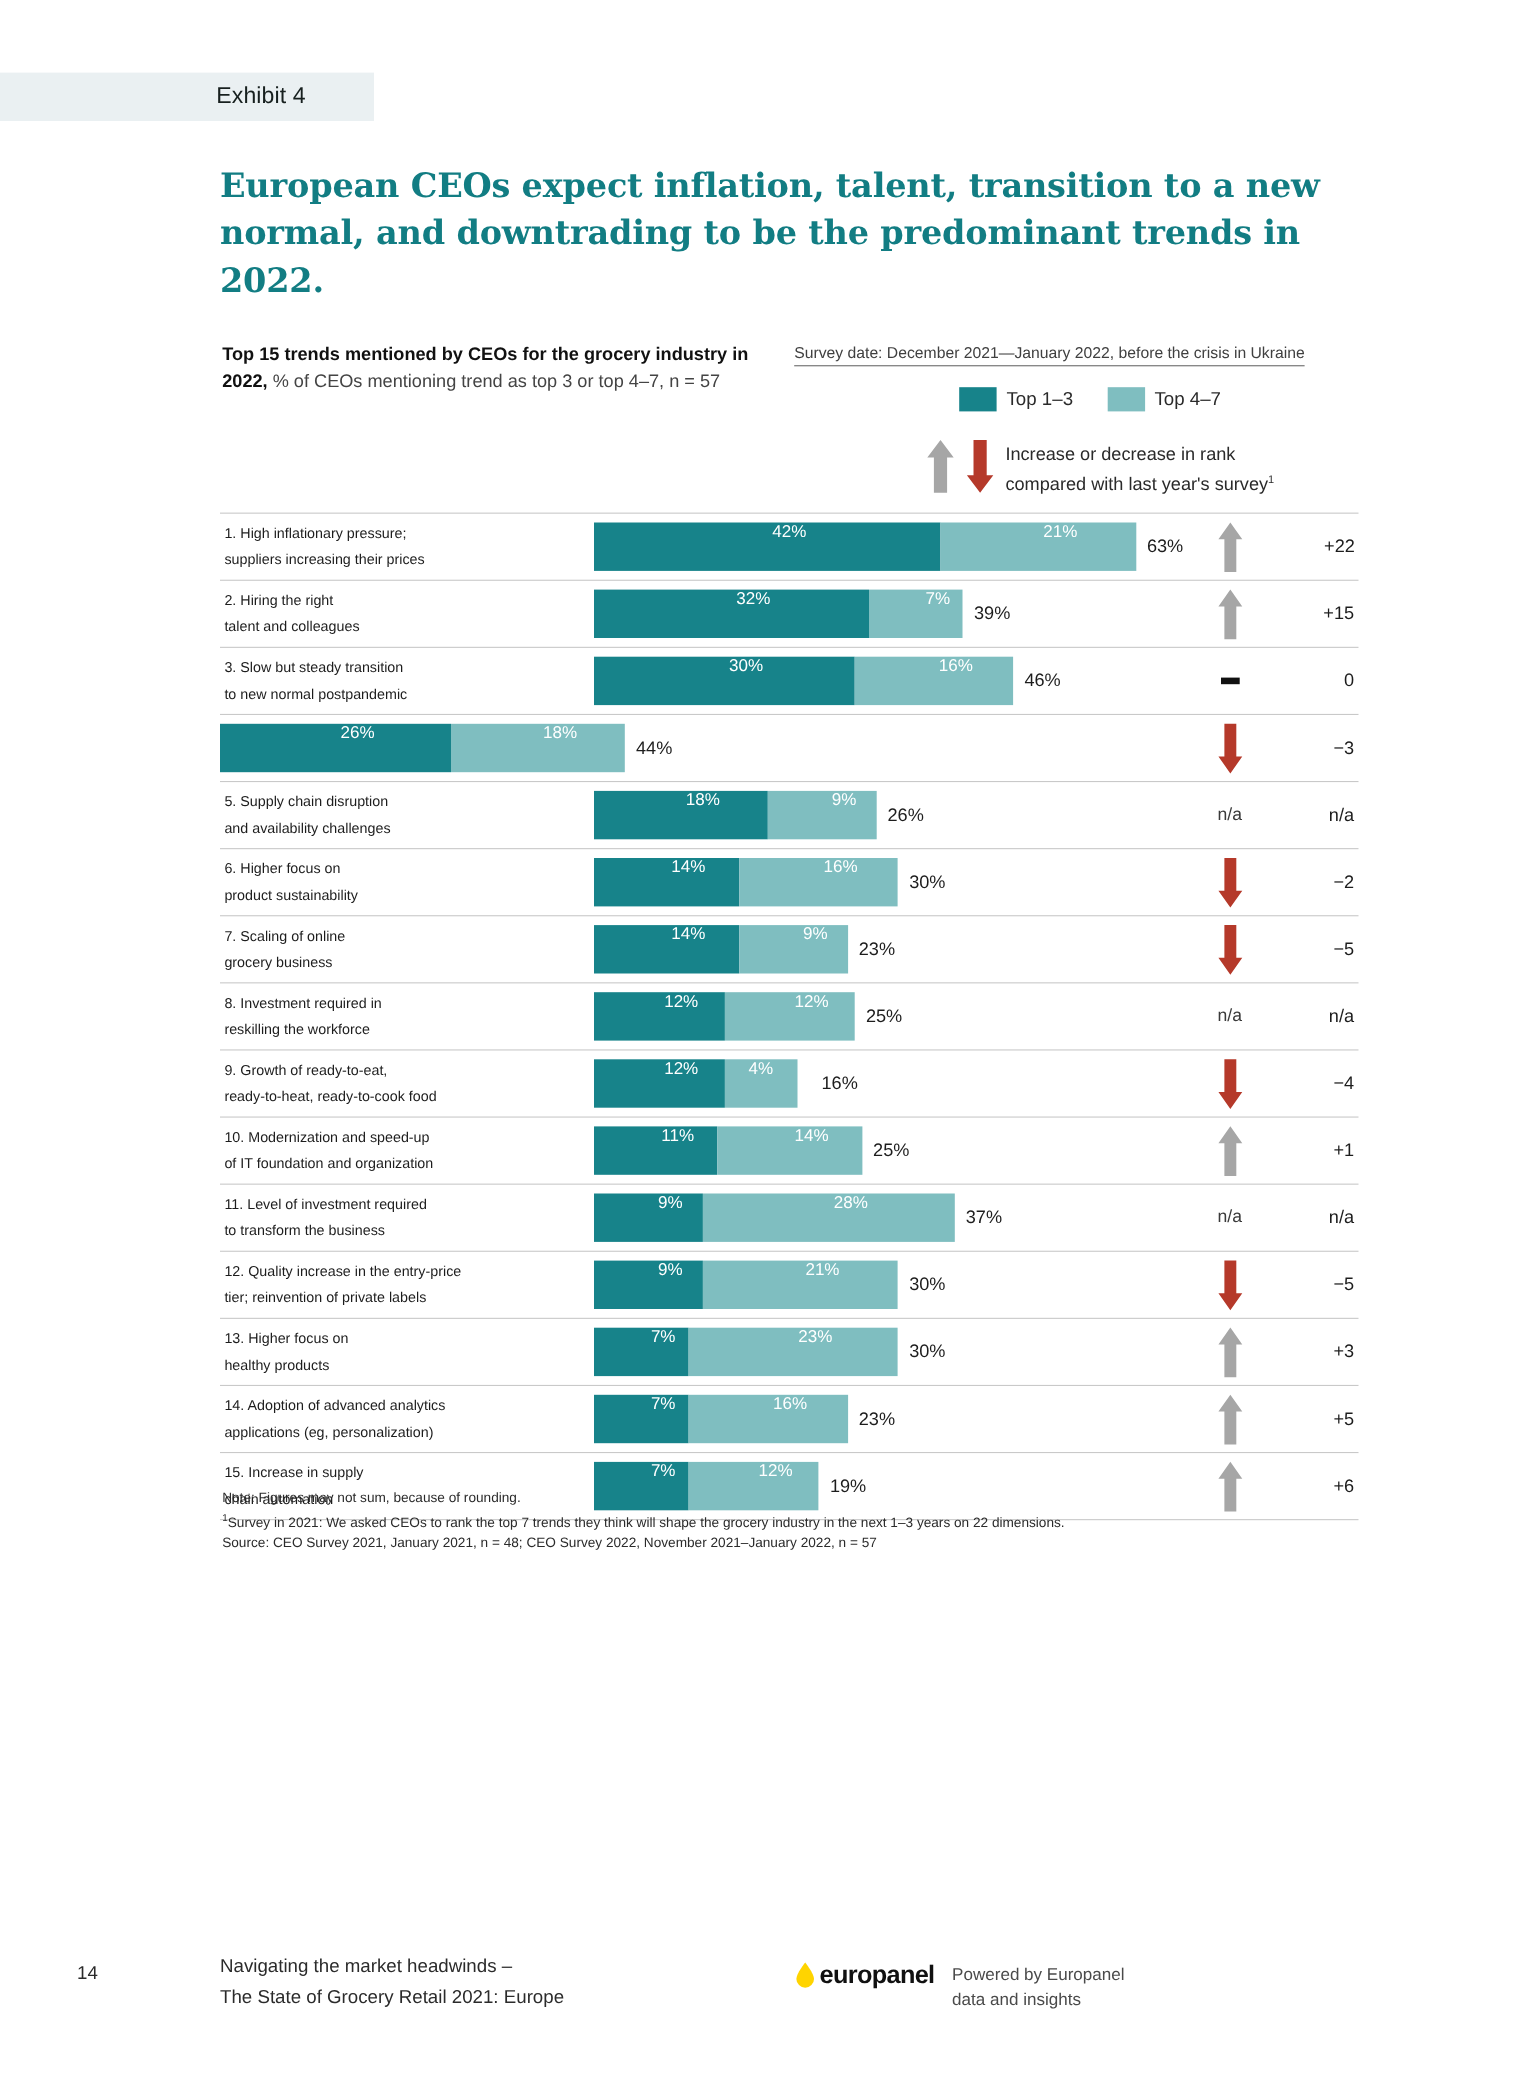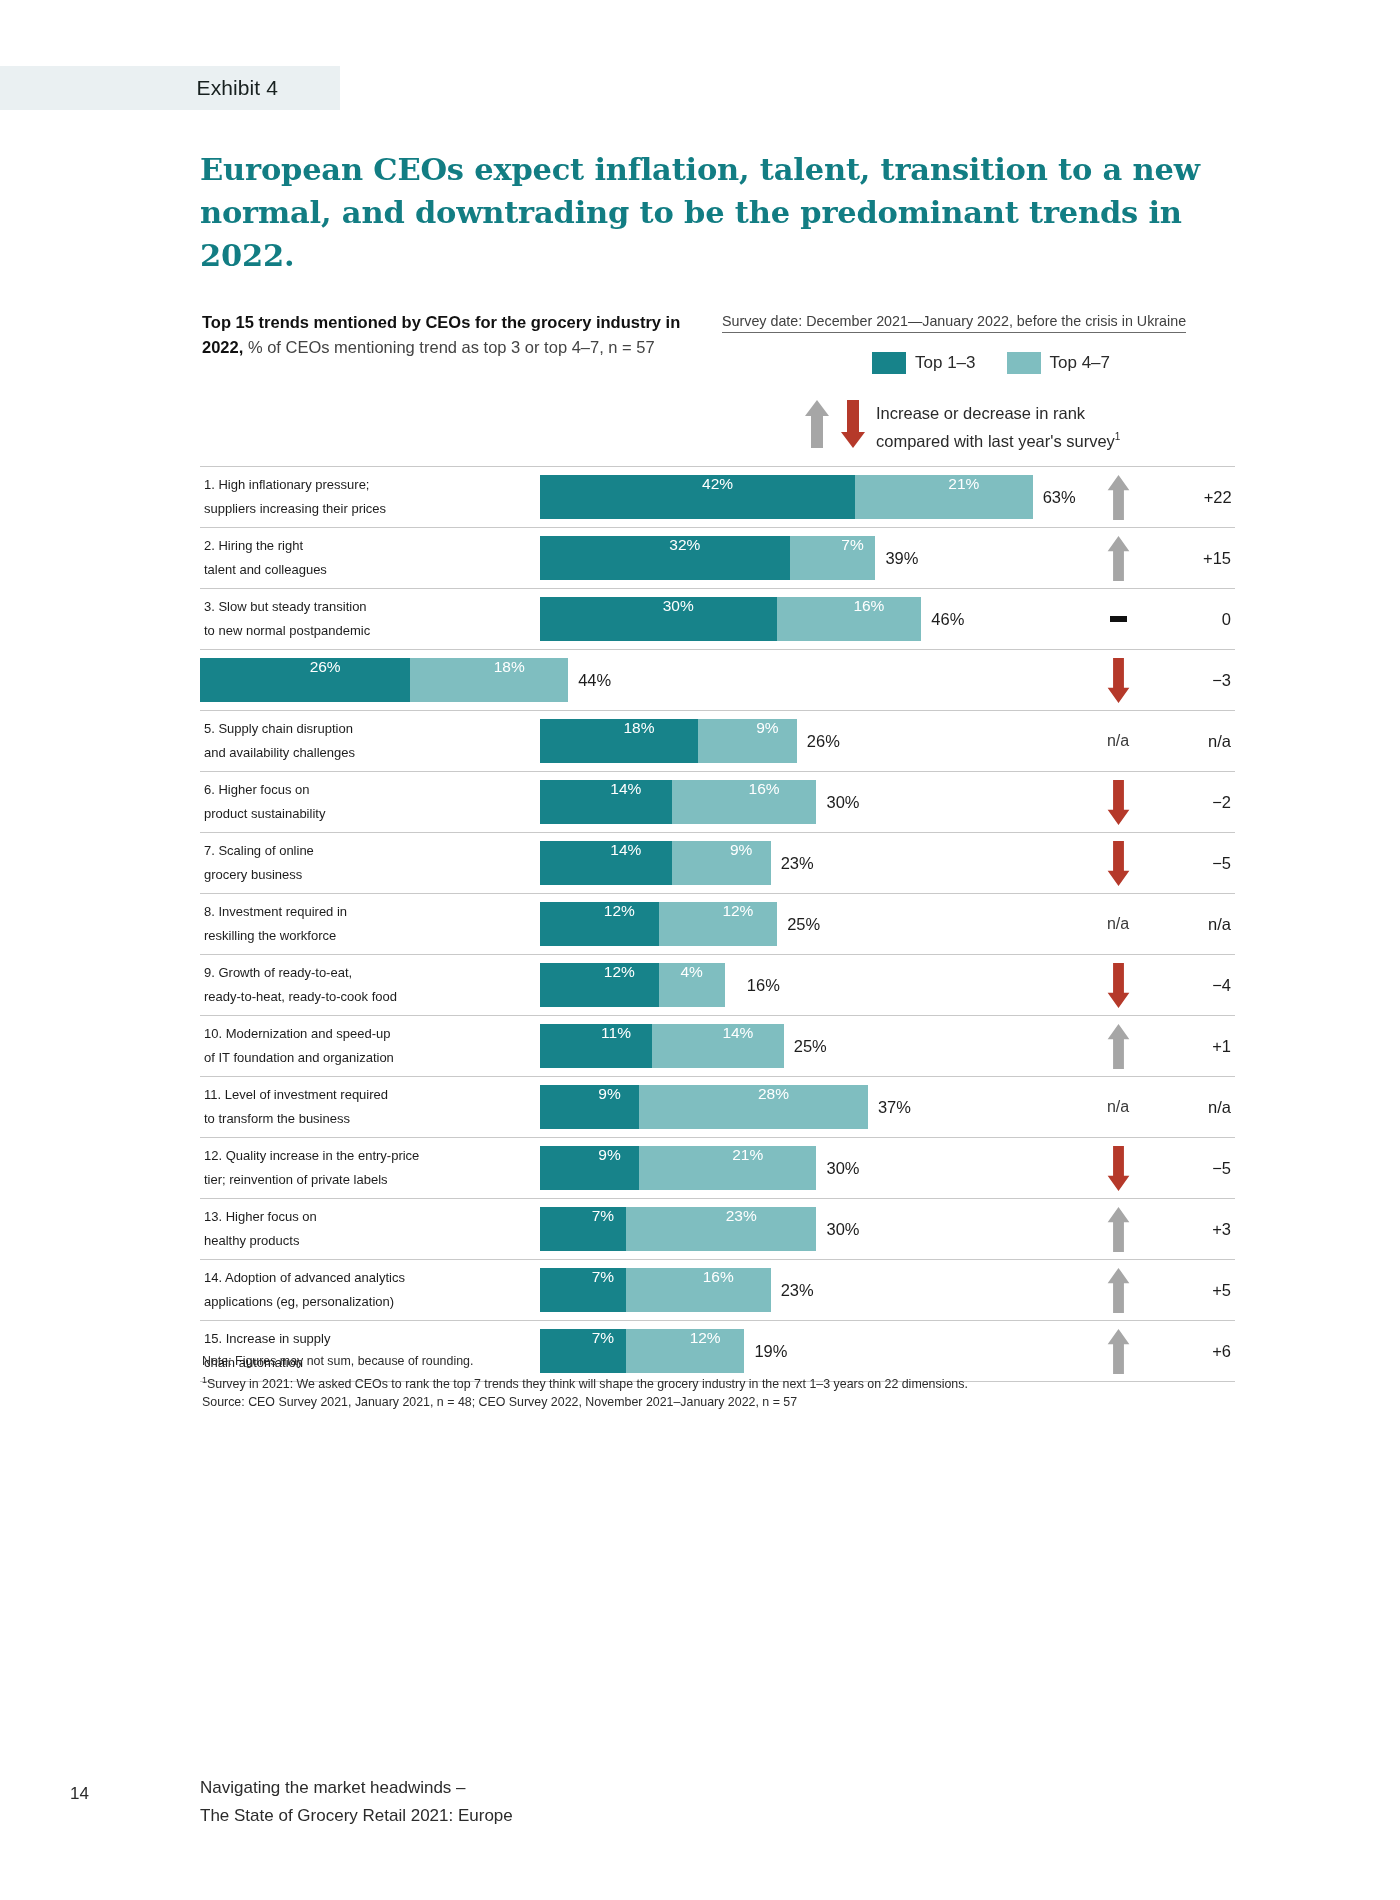--- a/index.html
+++ b/index.html
@@ -35,21 +35,21 @@
     border-bottom:1px solid #6b6b6b;padding-bottom:3px;
   }
 
   .legend{
     position:absolute;left:872px;top:352px;display:flex;align-items:center;gap:9px;
   }
   .legend .sw{width:34px;height:22px;display:inline-block;}
   .legend .lbl{font-size:17px;color:#2a2a2a;margin-right:22px;}
 
   .arrow-legend{
-    position:absolute;left:804px;top:398px;display:flex;align-items:flex-start;gap:10px;
+    position:absolute;left:842px;top:398px;display:flex;align-items:flex-start;gap:10px;
   }
   .arrow-legend .txt{font-size:16.5px;line-height:23px;color:#2a2a2a;padding-top:4px;}
   .arrow-legend .txt sup{font-size:10px;vertical-align:super;}
 
   .chart{position:absolute;left:200px;top:466px;width:1035px;}
   .row{
     position:relative;height:60px;border-bottom:1px solid #c9c9c9;
     display:flex;align-items:center;
   }
   .row:first-child{border-top:1px solid #c9c9c9;}
@@ -428,13 +428,25 @@
   <div><sup>1</sup><span>Survey in 2021: We asked CEOs to rank the top 7 trends they think will shape the grocery industry in the next 1–3 years on 22 dimensions.</span></div>
   <div>Source: CEO Survey 2021, January 2021, n = 48; CEO Survey 2022, November 2021–January 2022, n = 57</div>
 </div>
 
 <div class="footer">
   <div class="pg">14</div>
   <div class="bk">
     <span>Navigating the market headwinds –</span><br>
     <span>The State of Grocery Retail 2021: Europe</span>
   </div>
+  <div class="brand">
+    <div class="brand-logo">
+      <svg width="20" height="26" viewBox="0 0 20 26">
+        <path d="M10 1 C10 1 18 11 18 16 A8 8 0 0 1 2 16 C2 11 10 1 10 1 Z" fill="#ffd400"></path>
+      </svg>
+      <span class="brand-name">europanel</span>
+    </div>
+    <div class="brand-tag">
+      <span>Powered by Europanel</span><br>
+      <span>data and insights</span>
+    </div>
+  </div>
 </div>
 
 </body></html>

